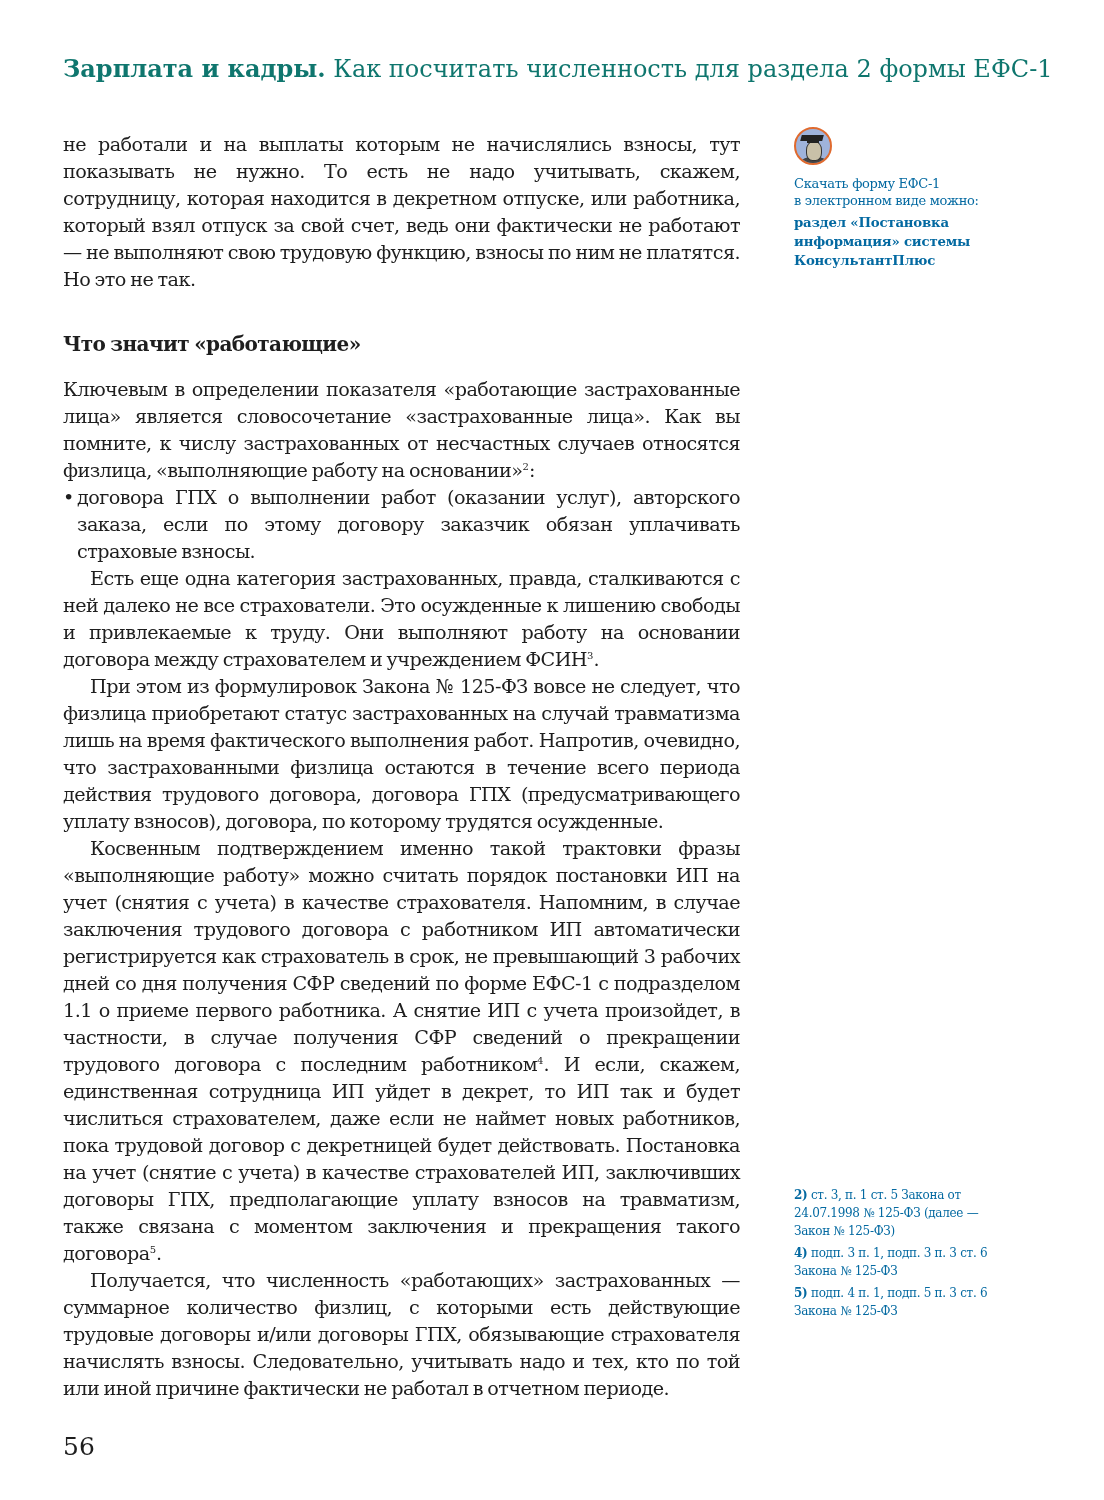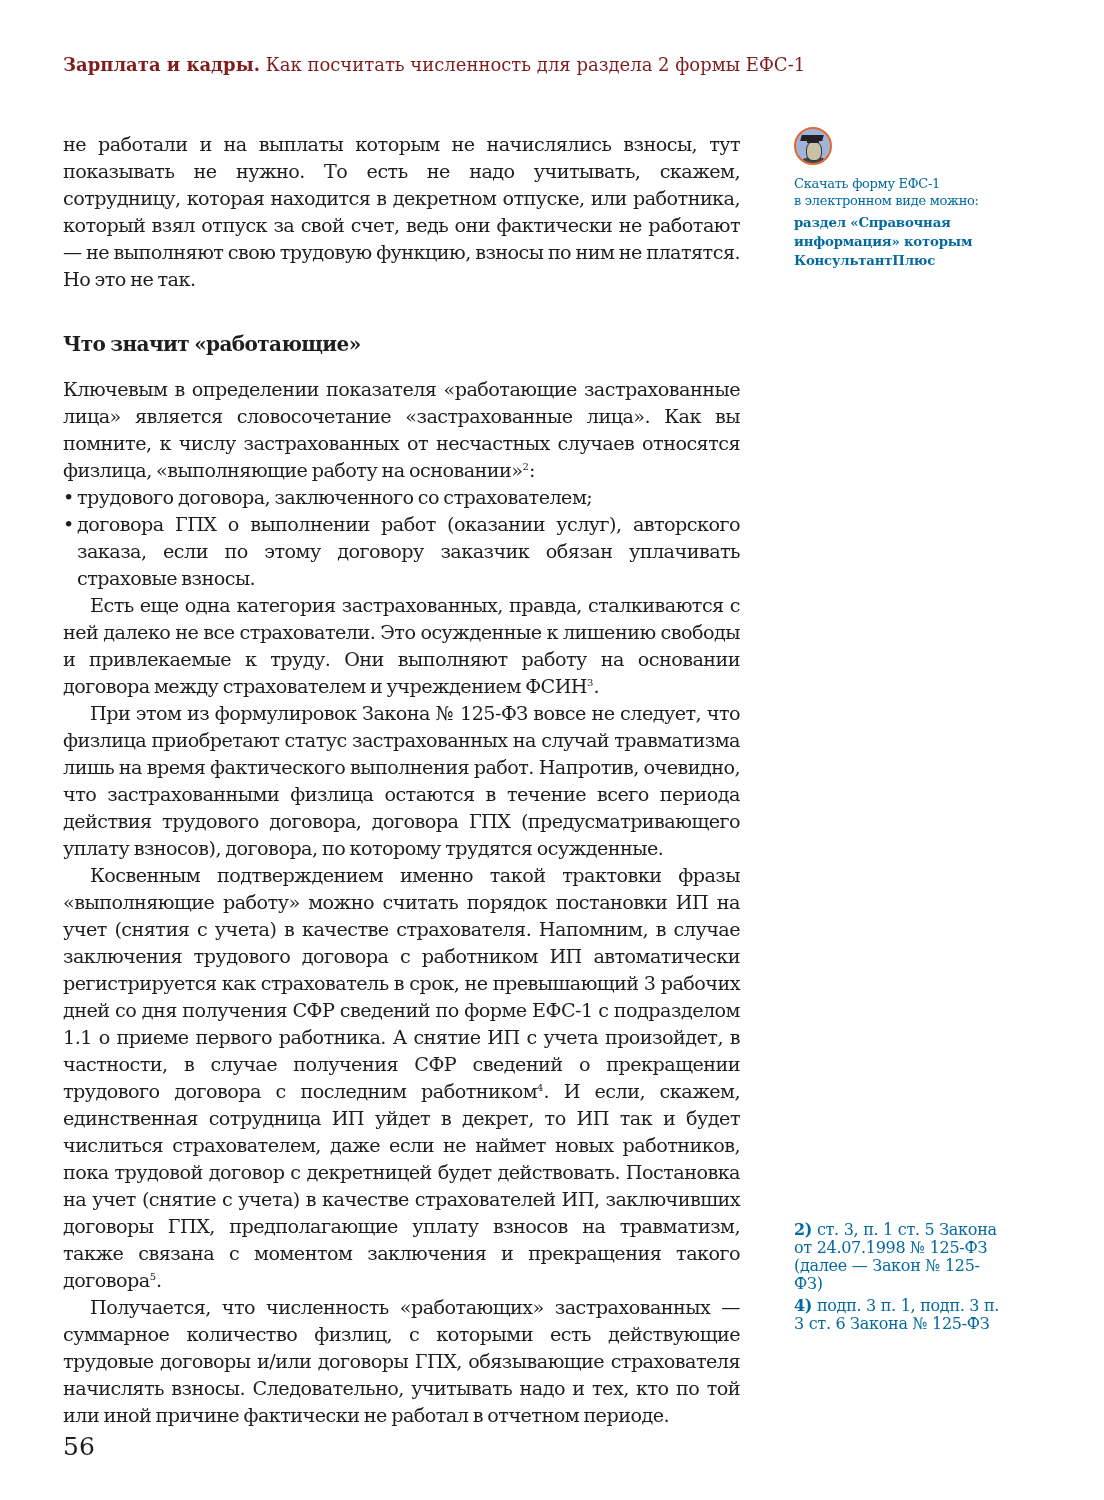--- a/index.html
+++ b/index.html
@@ -1,60 +1,59 @@
 <!DOCTYPE html>
 <html><head>
   <meta charset="utf-8">
   <style>
     html, body { margin: 0; padding: 0; background: #ffffff; }
     body { width: 1104px; height: 1500px; position: relative; overflow: hidden;
       font-family: "DejaVu Serif", "Liberation Serif", serif; color: #1e1e1e; }
-    .header { position: absolute; left: 63px; top: 54px; font-size: 18px; color: #7f1d1d; white-space: nowrap; }
+    .header { position: absolute; left: 63px; top: 54px; font-size: 24px; color: #0f766e; white-space: nowrap; }
     .header .bold { font-weight: bold; }
     .main { position: absolute; left: 63px; top: 131px; width: 677px; font-size: 19.2px; line-height: 27px;
       text-align: justify; letter-spacing: -0.55px; word-spacing: -1.2px; }
     .main p { margin: 0; }
     .main p.indent { text-indent: 27px; }
     .main h2 { margin: 36px 0 17px 0; font-size: 20px; font-weight: bold; letter-spacing: -0.6px; line-height: 30px; }
     .main ul { list-style: none; margin: 0; padding: 0; }
     .main li { position: relative; padding-left: 14px; }
     .main li::before { content: "•"; position: absolute; left: 0; top: 0; }
     sup { font-size: 10px; line-height: 0; vertical-align: 7px; letter-spacing: 0; }
     .side { position: absolute; left: 794px; width: 210px; font-size: 13px; line-height: 17px; color: #0369a1; }
     .side-tip { top: 127px; }
     .avatar { width: 34px; height: 34px; border-radius: 50%; background: #9fb3db; border: 2px solid #e06a2e;
       position: relative; overflow: hidden; margin-bottom: 10px; }
     .avatar .face { position: absolute; left: 10px; top: 12px; width: 14px; height: 18px; background: #c9c0a8; border-radius: 45% 45% 40% 40%; border: 1px solid #333; }
     .avatar .cap { position: absolute; left: 5px; top: 6px; width: 22px; height: 6px; background: #222; transform: skewX(-15deg); }
     .avatar .capbase { position: absolute; left: 11px; top: 10px; width: 12px; height: 4px; background: #222; }
     .avatar .body { position: absolute; left: 6px; top: 28px; width: 24px; height: 10px; background: #444; border-radius: 40% 40% 0 0; }
     .side-tip .plain { margin: 0; letter-spacing: -0.3px; }
     .side-tip .strong { margin: 4px 0 0 0; font-weight: bold; font-size: 13.3px; line-height: 19px; letter-spacing: -0.2px; }
-    .notes { top: 1221px; font-size: 16px; line-height: 18px; letter-spacing: -0.3px; }
+    .notes { top: 1186px; font-size: 12px; line-height: 18px; letter-spacing: -0.3px; }
     .notes .note { margin: 0 0 4px 0; }
     .notes .num { font-weight: bold; }
     .page-num { position: absolute; left: 63px; top: 1432px; font-size: 25px; color: #1e1e1e; }
   </style>
 </head>
 <body>
 
 <div class="header">
   <span class="bold">Зарплата и кадры.</span>
   <span>Как посчитать численность для раздела 2 формы ЕФС-1</span>
 </div>
 
 <div class="main">
   <p>не работали и на выплаты которым не начислялись взносы, тут показывать не нужно. То есть не надо учитывать, скажем, сотрудницу, которая находится в декретном отпуске, или работника, который взял отпуск за свой счет, ведь они фактически не работают — не выполняют свою трудовую функцию, взносы по ним не платятся. Но это не так.</p>
 
   <h2>Что значит «работающие»</h2>
 
   <p><span>Ключевым в определении показателя «работающие застрахованные лица» является словосочетание «застрахованные лица». Как вы помните, к числу застрахованных от несчастных случаев относятся физлица, «выполняющие работу на основании»</span><sup>2</sup><span>:</span></p>
 
   <ul>
-    <li>трудового договора, заключенного со страхователем;</li>
     <li>договора ГПХ о выполнении работ (оказании услуг), авторского заказа, если по этому договору заказчик обязан уплачивать страховые взносы.</li>
   </ul>
 
   <p class="indent"><span>Есть еще одна категория застрахованных, правда, сталкиваются с ней далеко не все страхователи. Это осужденные к лишению свободы и привлекаемые к труду. Они выполняют работу на основании договора между страхователем и учреждением ФСИН</span><sup>3</sup><span>.</span></p>
 
   <p class="indent">При этом из формулировок Закона № 125-ФЗ вовсе не следует, что физлица приобретают статус застрахованных на случай травматизма лишь на время фактического выполнения работ. Напротив, очевидно, что застрахованными физлица остаются в течение всего периода действия трудового договора, договора ГПХ (предусматривающего уплату взносов), договора, по которому трудятся осужденные.</p>
 
   <p class="indent"><span>Косвенным подтверждением именно такой трактовки фразы «выполняющие работу» можно считать порядок постановки ИП на учет (снятия с учета) в качестве страхователя. Напомним, в случае заключения трудового договора с работником ИП автоматически регистрируется как страхователь в срок, не превышающий 3 рабочих дней со дня получения СФР сведений по форме ЕФС-1 с подразделом 1.1 о приеме первого работника. А снятие ИП с учета произойдет, в частности, в случае получения СФР сведений о прекращении трудового договора с последним работником</span><sup>4</sup><span>. И если, скажем, единственная сотрудница ИП уйдет в декрет, то ИП так и будет числиться страхователем, даже если не наймет новых работников, пока трудовой договор с декретницей будет действовать. Постановка на учет (снятие с учета) в качестве страхователей ИП, заключивших договоры ГПХ, предполагающие уплату взносов на травматизм, также связана с моментом заключения и прекращения такого договора</span><sup>5</sup><span>.</span></p>
 
   <p class="indent">Получается, что численность «работающих» застрахованных — суммарное количество физлиц, с которыми есть действующие трудовые договоры и/или договоры ГПХ, обязывающие страхователя начислять взносы. Следовательно, учитывать надо и тех, кто по той или иной причине фактически не работал в отчетном периоде.</p>
@@ -62,21 +61,22 @@
 
 <div class="side side-tip">
   <div class="avatar">
     <div class="body"></div>
     <div class="face"></div>
     <div class="capbase"></div>
     <div class="cap"></div>
   </div>
   <p class="plain">Скачать форму ЕФС-1</p>
   <p class="plain">в электронном виде можно:</p>
-  <p class="strong">раздел «Справочная информация» которым КонсультантПлюс</p>
+  <p class="strong">раздел «Постановка информация» системы КонсультантПлюс</p>
 </div>
 
 <div class="side notes">
   <p class="note"><span class="num">2)</span> <span>ст. 3, п. 1 ст. 5 Закона от 24.07.1998 № 125-ФЗ (далее — Закон № 125-ФЗ)</span></p>
   <p class="note"><span class="num">4)</span> <span>подп. 3 п. 1, подп. 3 п. 3 ст. 6 Закона № 125-ФЗ</span></p>
+  <p class="note"><span class="num">5)</span> <span>подп. 4 п. 1, подп. 5 п. 3 ст. 6 Закона № 125-ФЗ</span></p>
 </div>
 
 <div class="page-num">56</div>
 
 </body></html>

